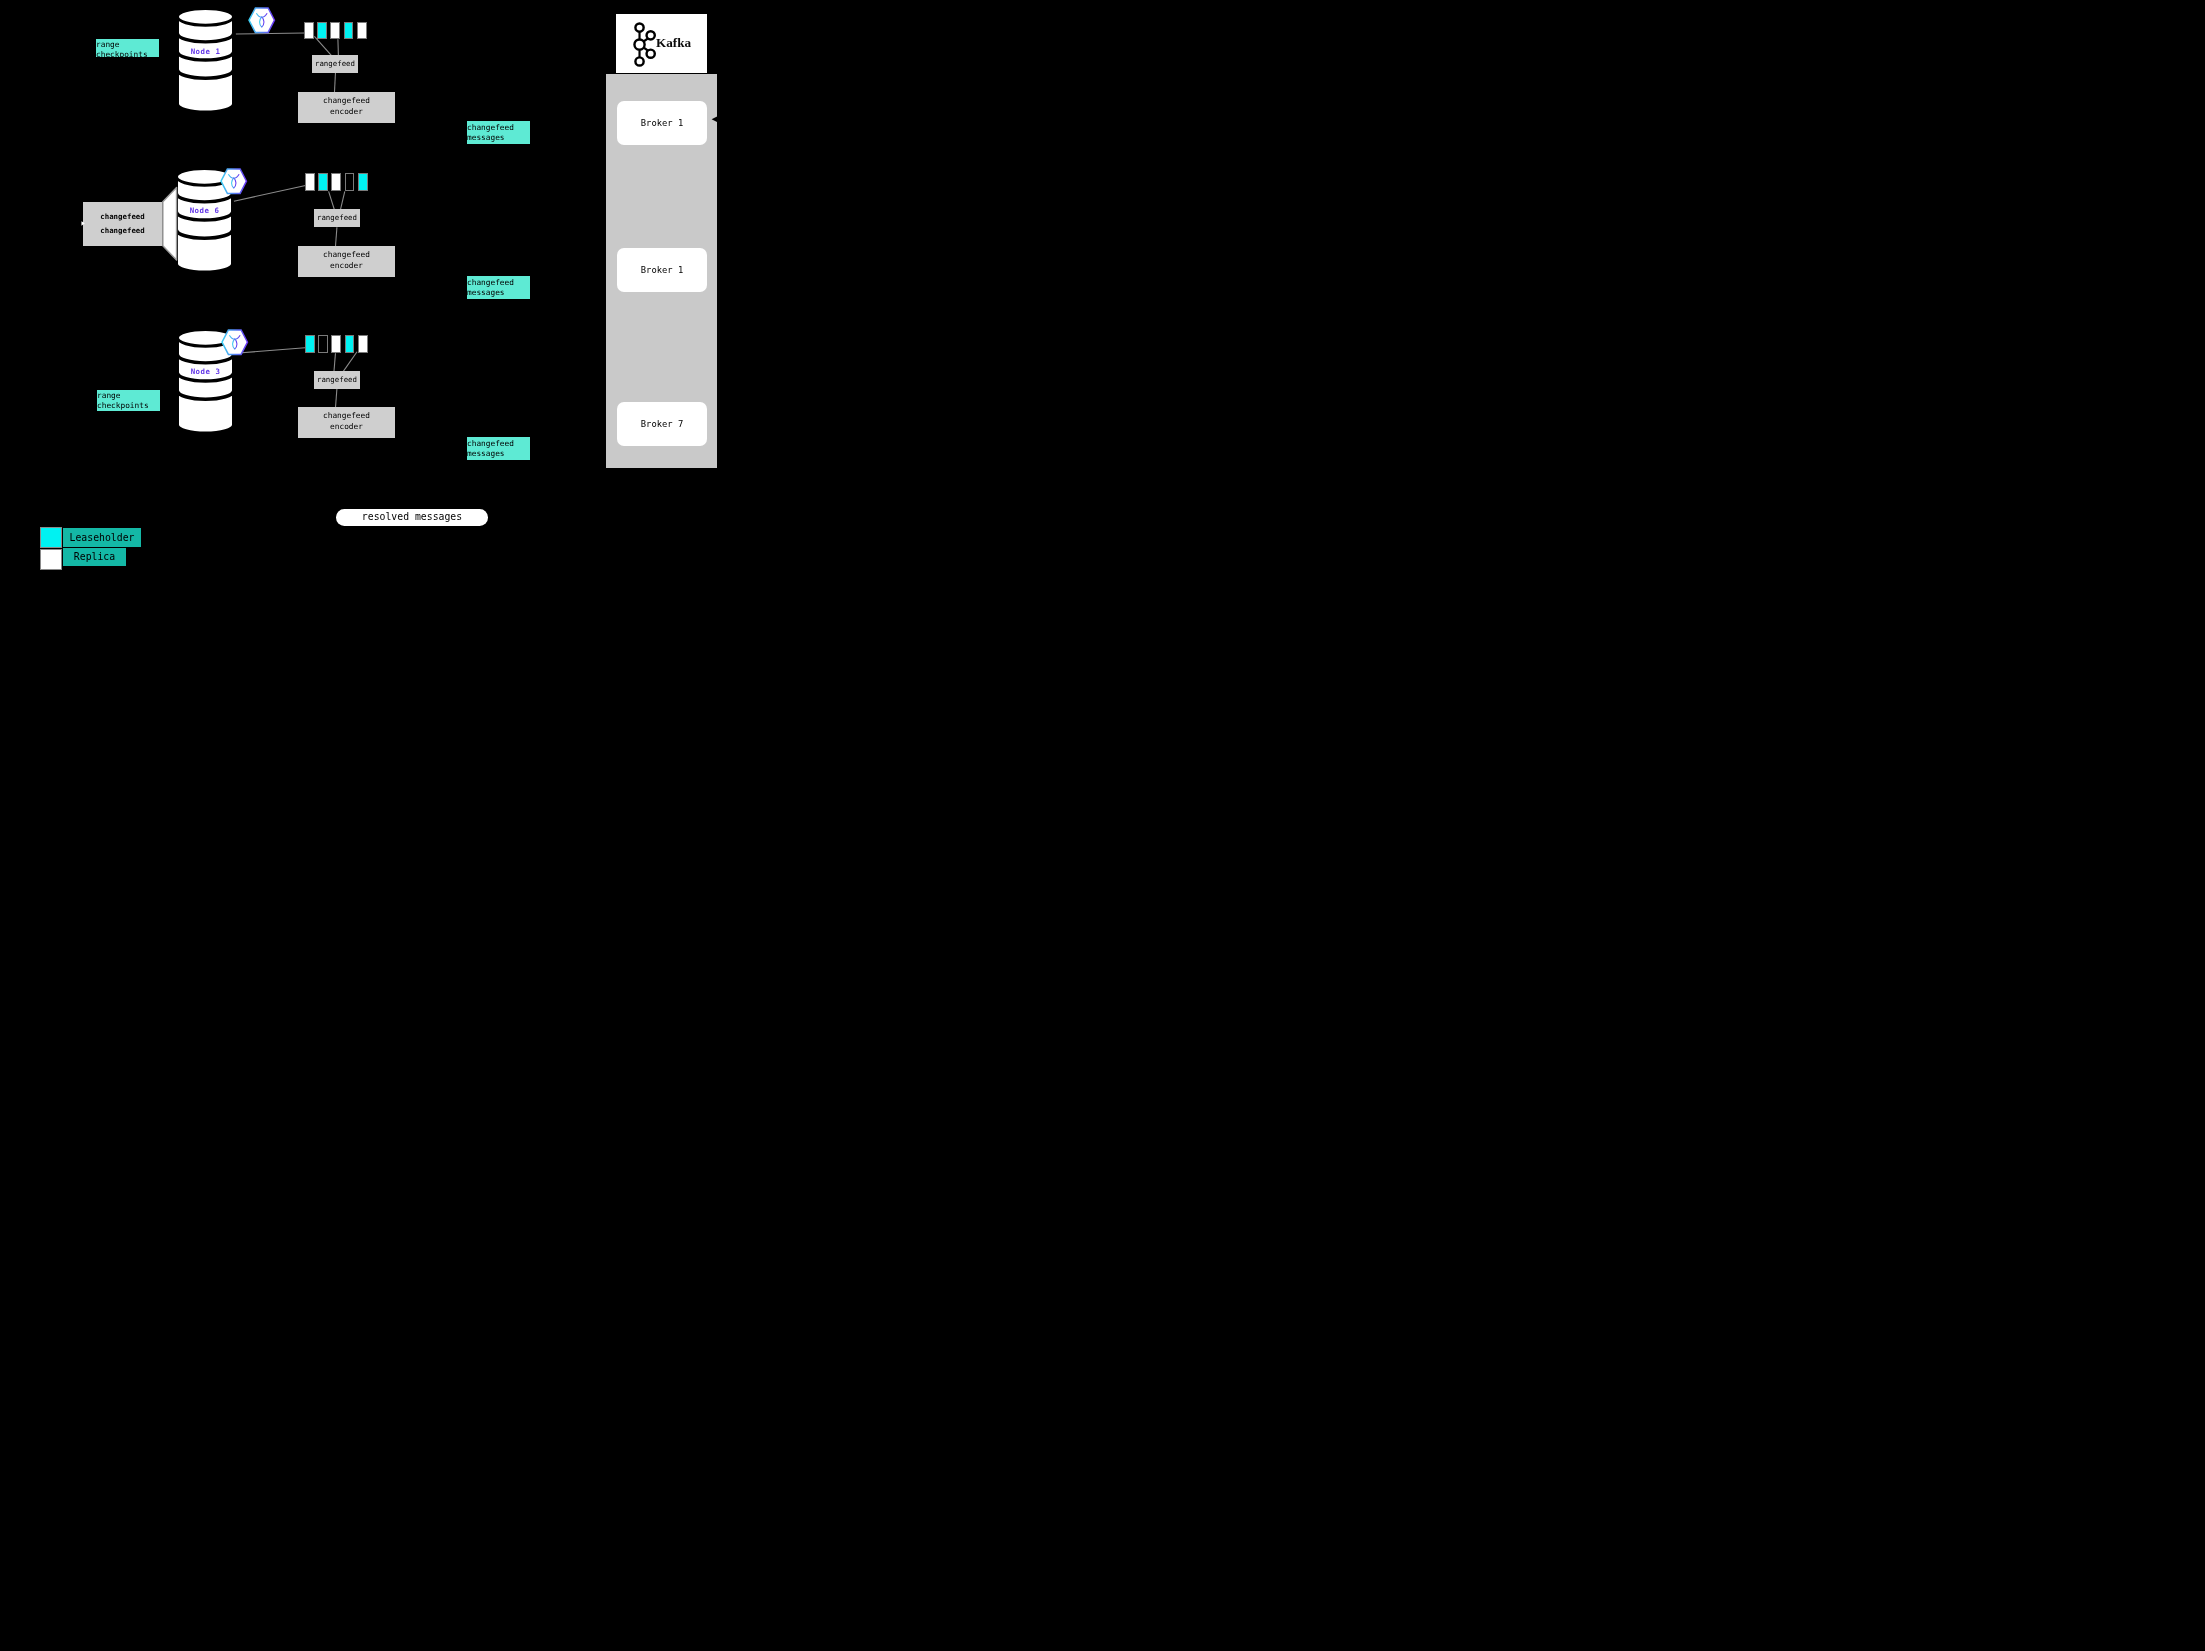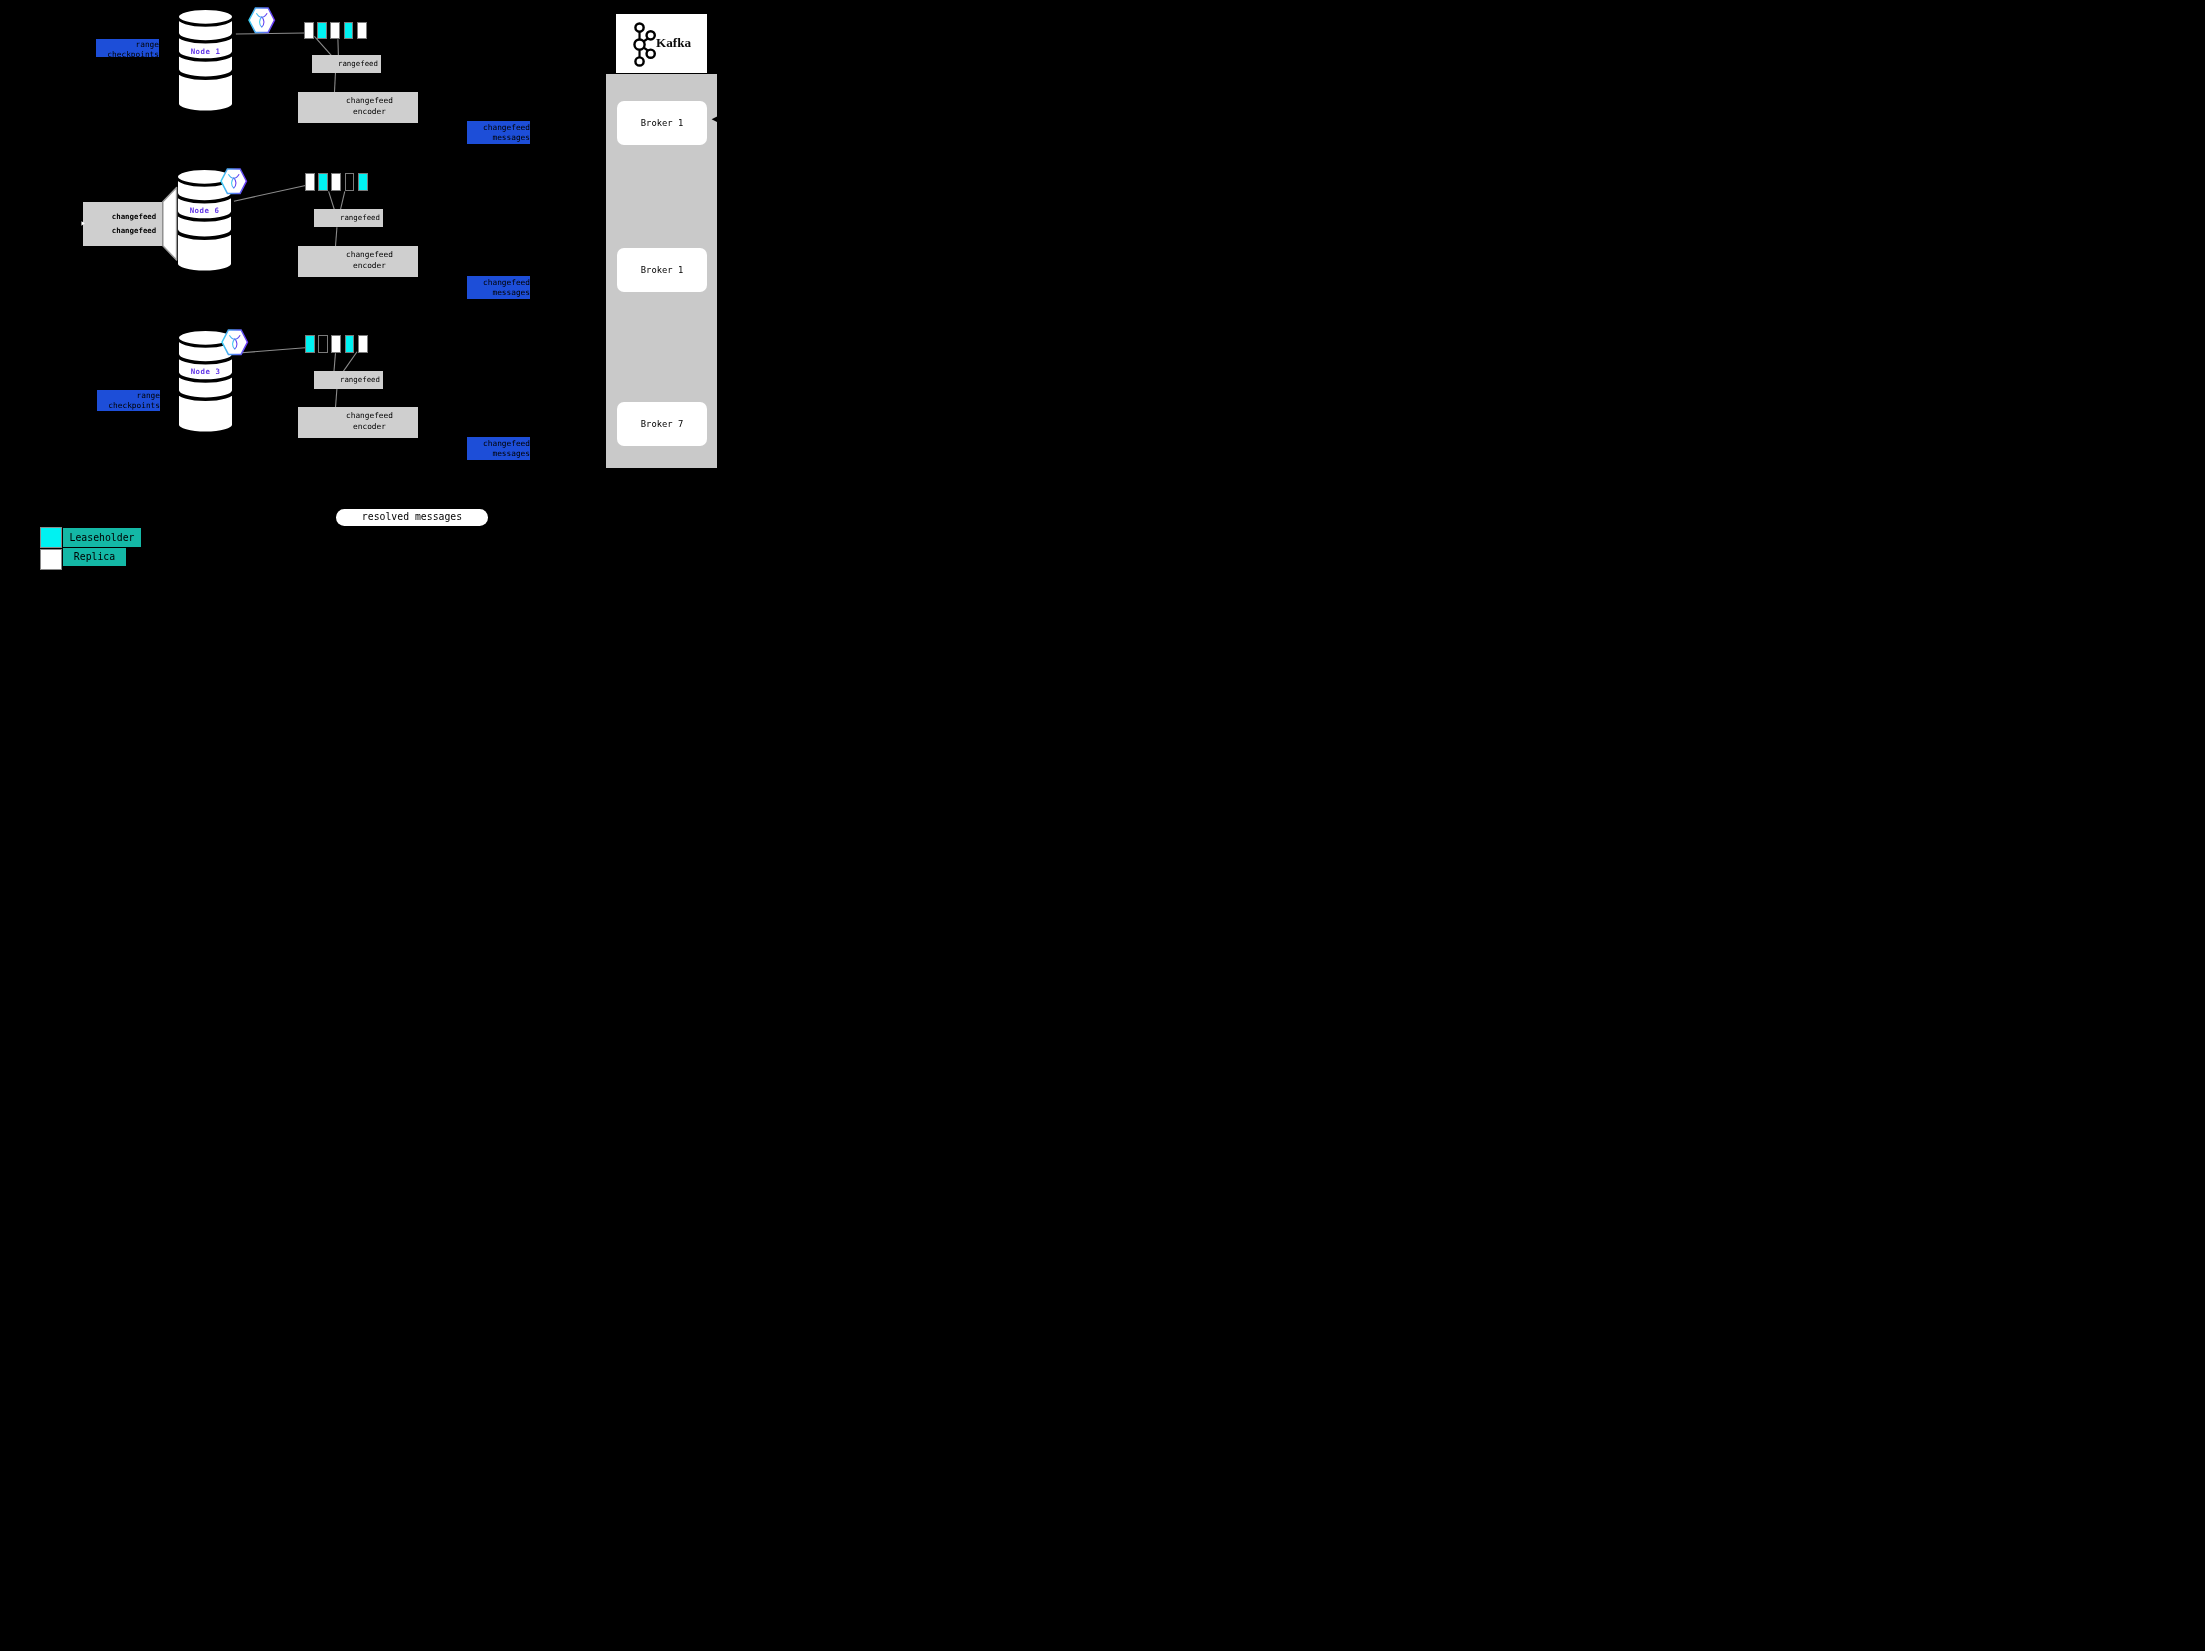--- a/index.html
+++ b/index.html
@@ -8,22 +8,22 @@
   svg.layer{position:absolute;left:0;top:0;z-index:3;pointer-events:none;}
   .cylinder{position:absolute;z-index:2;}
   .hexagon{position:absolute;z-index:4;}
   .node-label{position:absolute;z-index:4;width:59px;text-align:center;
               font-weight:bold;font-size:7.4px;letter-spacing:0.5px;}
   .squares-row{position:absolute;z-index:4;display:flex;gap:3.4px;}
   .square{width:7.8px;height:15.7px;border:1px solid #7a7a7a;}
   .square.leaseholder{background:#00F2F2;}
   .square.replica{background:#FFFFFF;}
   .square.empty{background:transparent;}
-  .gray-box{position:absolute;z-index:4;background:#CFCFCF;color:#000;text-align:center;padding-left:23px;}
-  .white-box{position:absolute;z-index:4;background:#1d4ed8;color:#000;text-align:right;}
+  .gray-box{position:absolute;z-index:4;background:#CFCFCF;color:#000;text-align:center;}
+  .white-box{position:absolute;z-index:4;background:#5eead4;color:#000;text-align:left;}
   .rangefeed{width:46px;height:17.6px;font-size:7.4px;line-height:17.6px;}
   .encoder{width:97px;height:28.4px;font-size:7.8px;line-height:11.8px;padding-top:2.5px;box-sizing:content-box;}
   .messages{width:63px;height:22.6px;font-size:7.8px;line-height:10.3px;padding-top:1.5px;box-sizing:border-box;}
   .checkpoints{width:63px;font-size:7.8px;line-height:9.8px;overflow:hidden;padding-top:1px;box-sizing:border-box;}
   .coordinator{width:79px;height:44px;font-size:7.4px;font-weight:bold;line-height:13.2px;
                padding-top:8.3px;box-sizing:border-box;z-index:2;}
   .kafka-box{position:absolute;z-index:2;left:616px;top:13.7px;width:91px;height:59px;background:#fff;}
   .kafka-title{position:absolute;left:40px;top:21.6px;font-family:Liberation Serif, serif;
                font-weight:bold;font-size:13.2px;color:#0b0b0b;}
   .kafka-container{position:absolute;z-index:1;left:606px;top:74px;width:111px;height:394px;background:#C9C9C9;}

